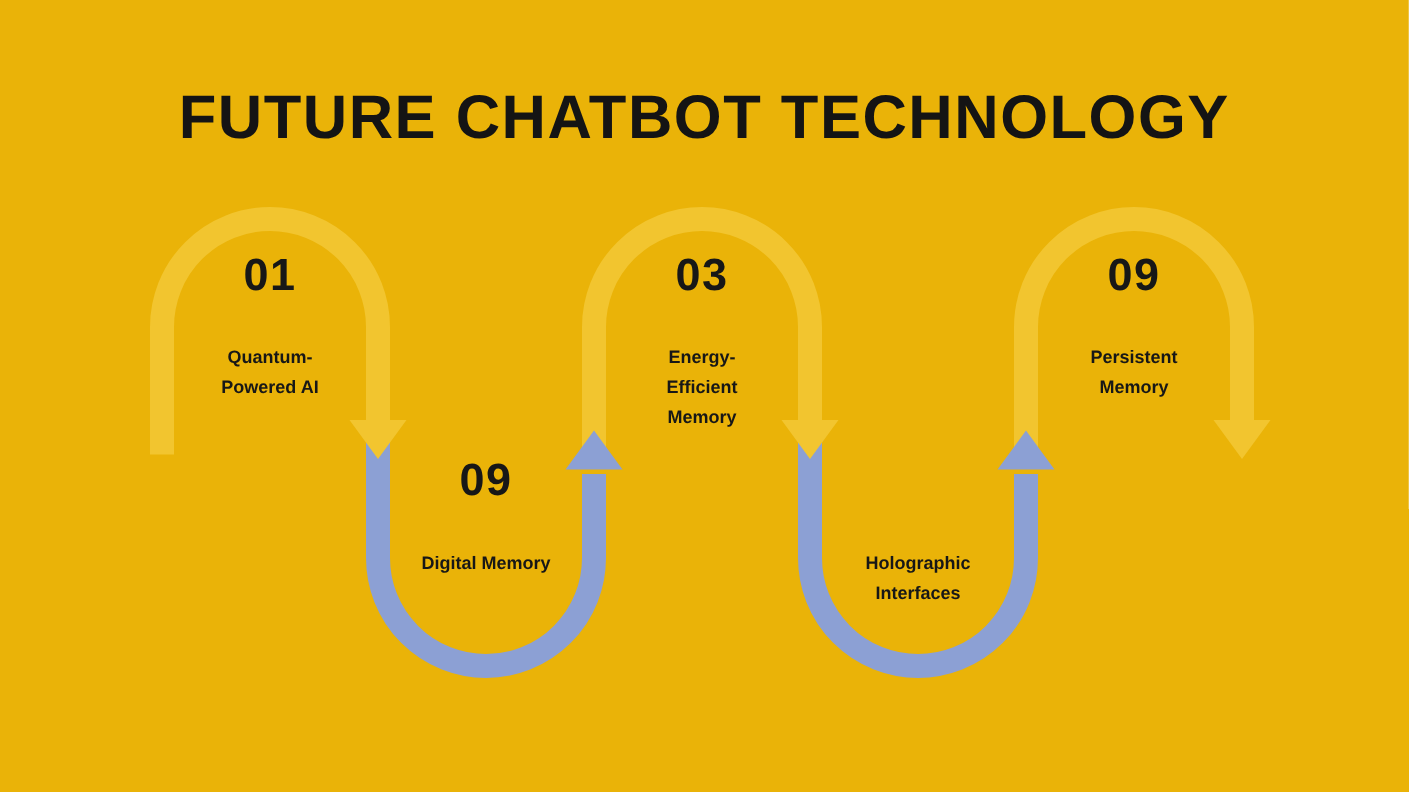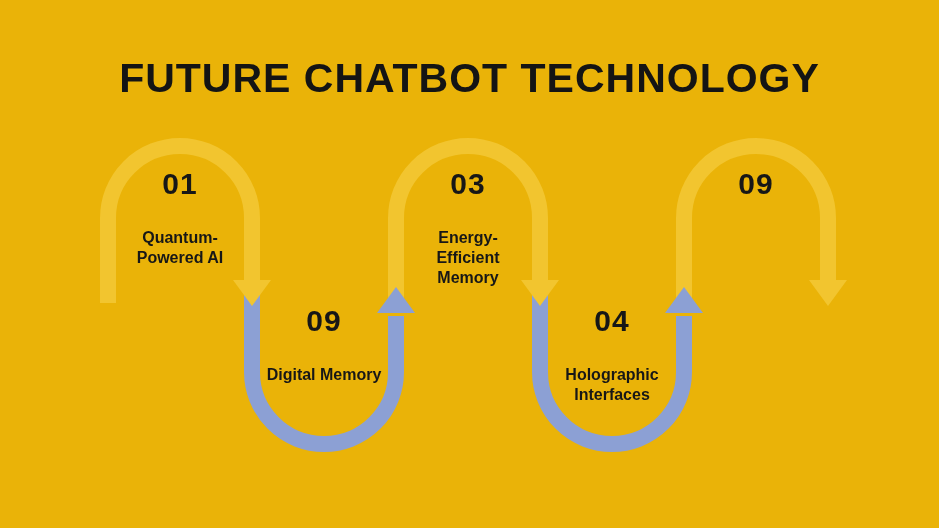--- a/index.html
+++ b/index.html
@@ -38,21 +38,21 @@
     font-size: 30px;
     font-weight: bold;
     letter-spacing: 1px;
     color: #171717;
     line-height: 36px;
   }
   .step-label {
     position: absolute;
     width: 170px;
     text-align: center;
-    font-size: 16px;
+    font-size: 12px;
     font-weight: bold;
     color: #171717;
     line-height: 20px;
     white-space: pre-line;
   }
   
   .num-pos-top   { top: 166px; }
   .label-pos-top { top: 228px; }
   
   .num-pos-bottom   { top: 303px; }
@@ -91,19 +91,20 @@
 Powered AI</div>
 
   <div class="step-number num-pos-bottom cx-2">09</div>
   <div class="step-label label-pos-bottom cx-2">Digital Memory</div>
 
   <div class="step-number num-pos-top cx-3">03</div>
   <div class="step-label label-pos-top cx-3">Energy-
 Efficient
 Memory</div>
 
-  <div class="step-number num-pos-bottom cx-4">04</div>
   <div class="step-label label-pos-bottom cx-4">Holographic
 Interfaces</div>
 
   <div class="step-number num-pos-top cx-5">09</div>
+  <div class="step-label label-pos-top cx-5">Persistent
+Memory</div>
 
 </div>
 
 </body></html>

